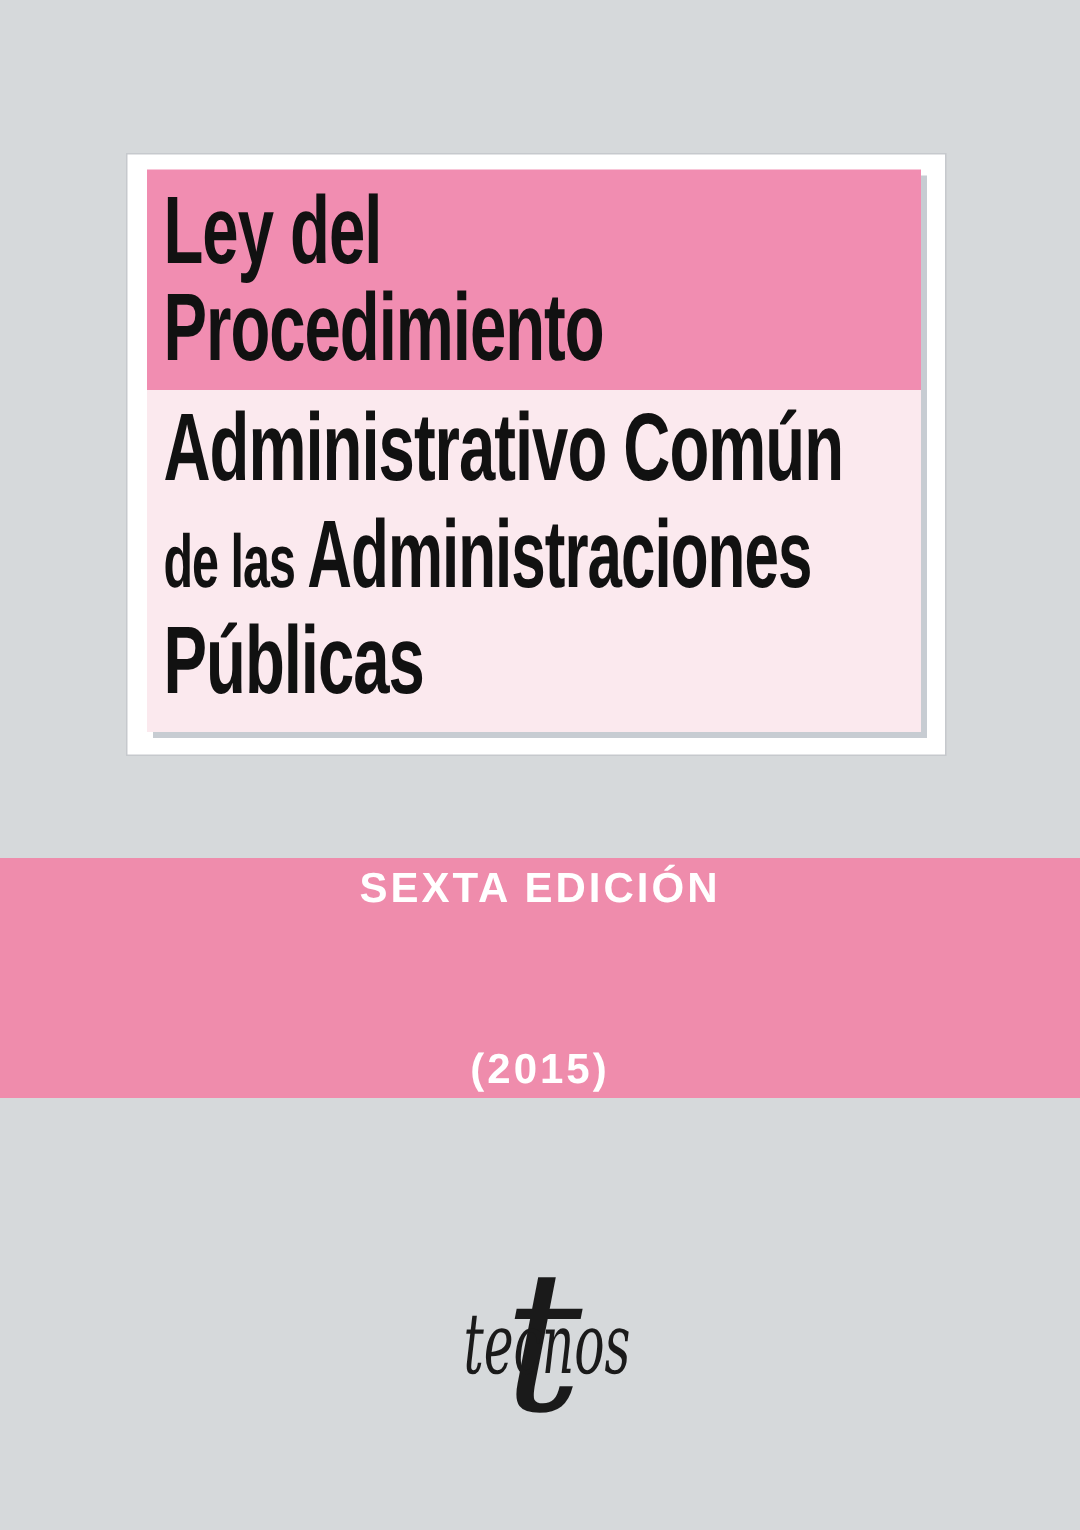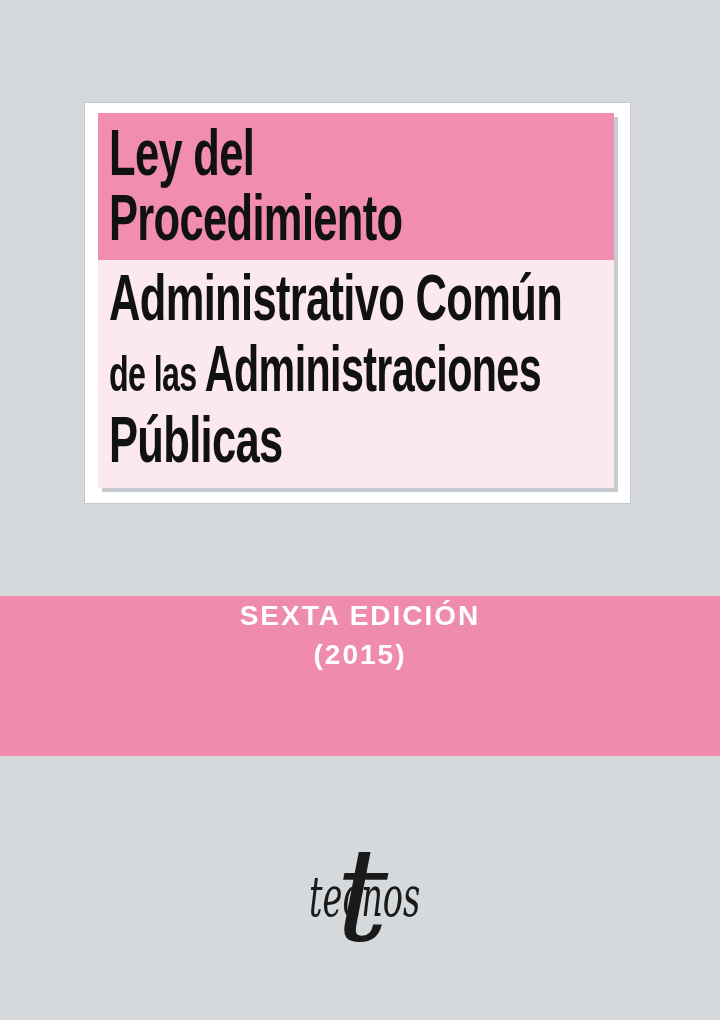--- a/index.html
+++ b/index.html
@@ -62,22 +62,21 @@
 
   
   .edition-band {
     position:absolute;
     left:0; top:572px;
     width:720px; height:160px;
     background:var(--band_pink);
     display:flex;
     flex-direction:column;
     align-items:center;
-    justify-content:flex-start;
-    margin-top:24px;
+    justify-content:space-between;
   }
   .band-line {
     color:var(--band_text);
     font-weight:bold;
     font-size:28px;
     line-height:39px;
     letter-spacing:2px;
     white-space:nowrap;
   }
 

